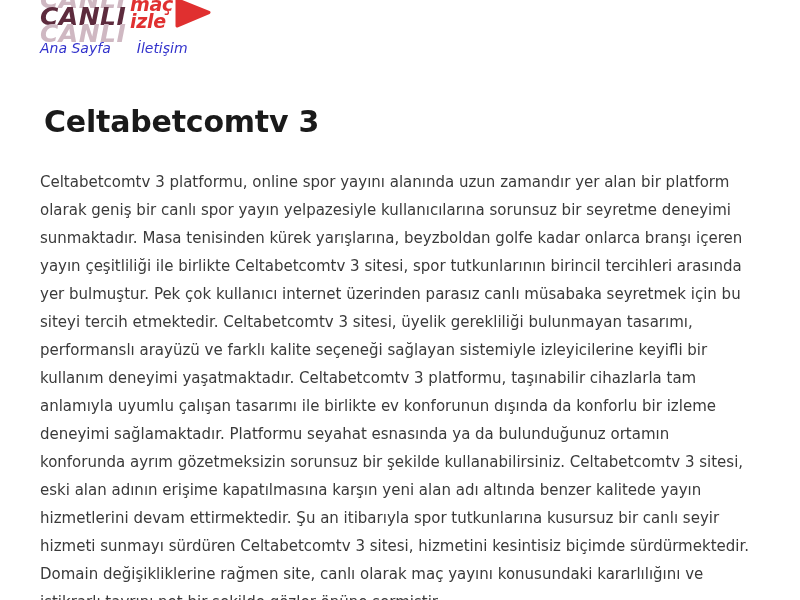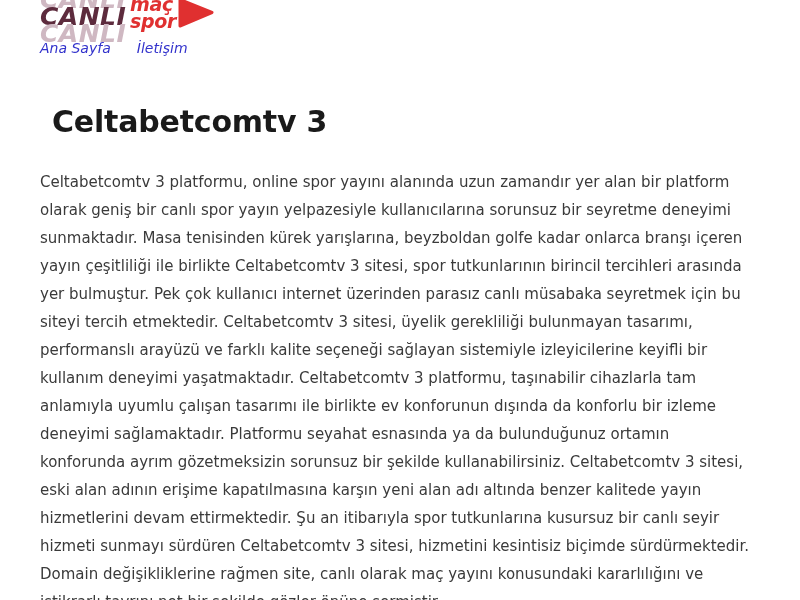--- a/index.html
+++ b/index.html
@@ -106,21 +106,21 @@
     color: #3333cc;
     text-decoration: none;
     white-space: nowrap;
   }
 
   
   .content {
     padding: 0 48px 0 40px;
   }
   .page-title {
-    margin: 36px 0 0 12px;
+    margin: 36px 0 0 4px;
     font-family: "DejaVu Sans", sans-serif;
     font-size: 30px;
     font-weight: 700;
     color: #1a1a1a;
     letter-spacing: -0.2px;
     line-height: 1.2;
   }
   .page-body {
     margin: 28px 0 0 0;
     max-width: 712px;
@@ -138,21 +138,21 @@
 
   <a class="brand" href="#">
     <span class="brand-canli">
       <span class="ghost-top">CANLI</span>
       <span class="main">CANLI</span>
       <span class="ghost-bottom">CANLI</span>
     </span>
 
     <span class="brand-macizle">
       <span>maç</span>
-      <span>spor</span>
+      <span>izle</span>
     </span>
 
     <svg class="brand-play" width="40" height="36" viewBox="0 0 40 36" aria-hidden="true">
       <path d="M4 4.5 L36 17.5 L4 31 Z" fill="#e03030" stroke="#e03030" stroke-width="3" stroke-linejoin="round"></path>
     </svg>
   </a>
 
   <nav class="site-nav">
     <a class="nav-link" href="#">Ana Sayfa</a>
     <a class="nav-link" href="#">İletişim</a>

